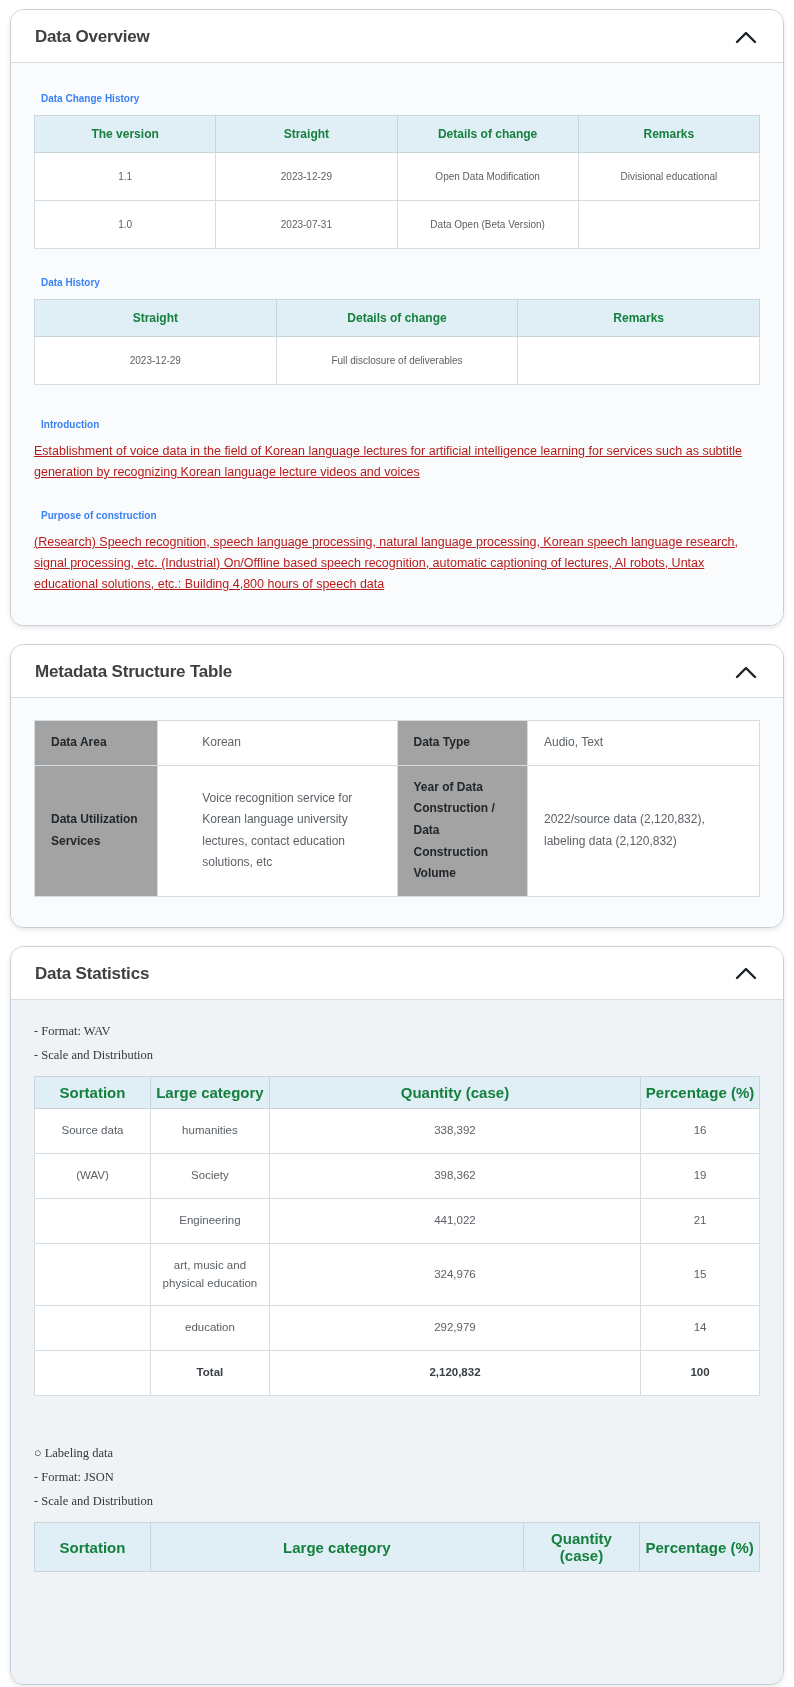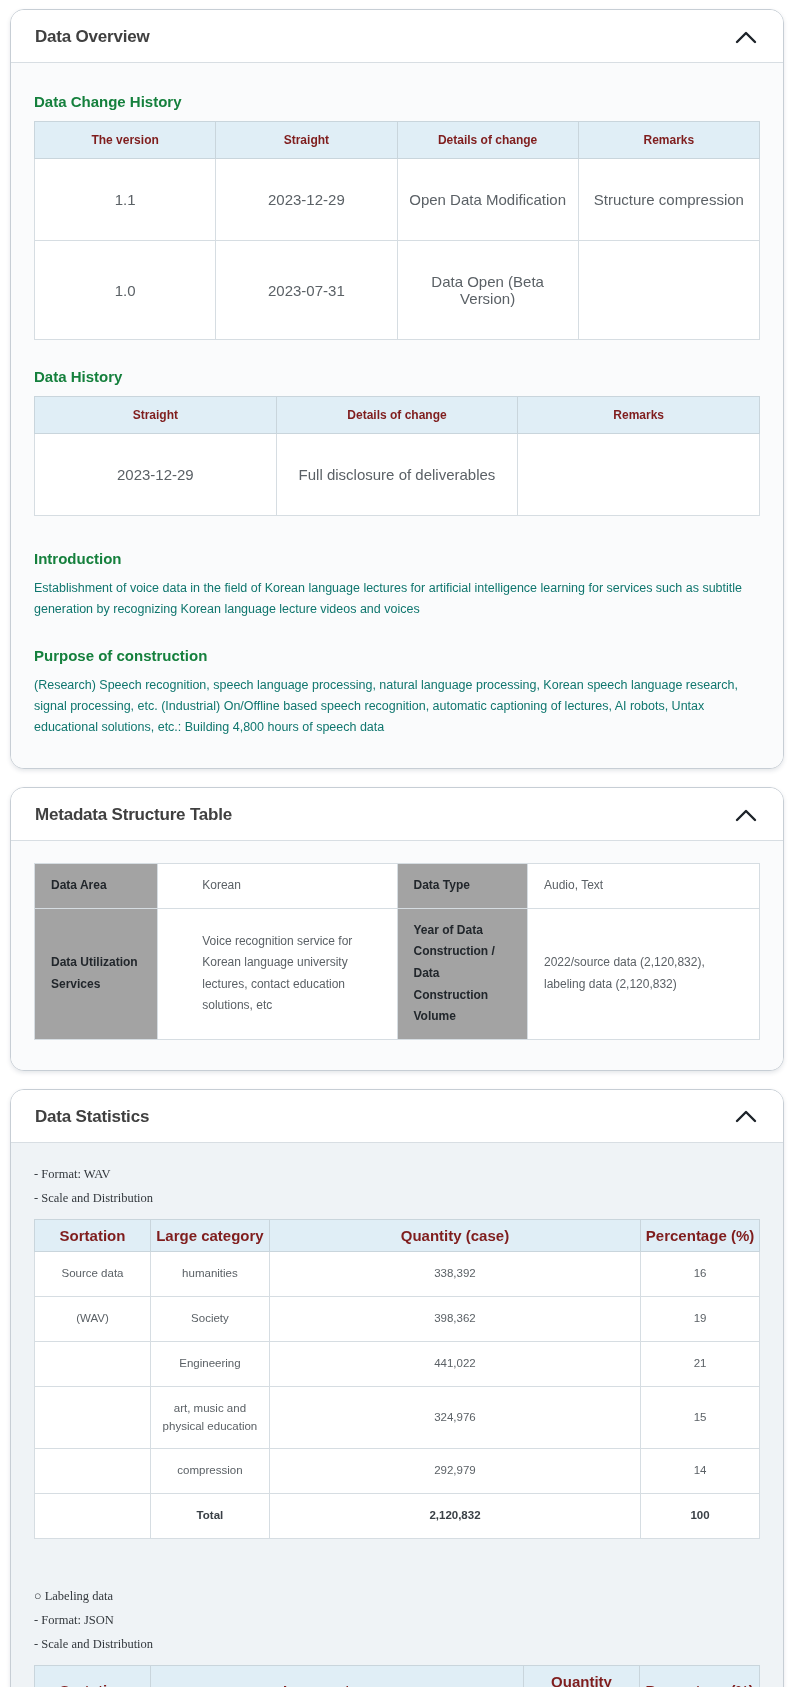--- a/index.html
+++ b/index.html
@@ -30,54 +30,55 @@
     font-size: 17px;
     font-weight: bold;
     color: #404040;
     letter-spacing: -0.2px;
   }
   .chevron { display:inline-flex; align-items:center; }
   .card-body { padding: 10px 23px 30px; background: #fafbfc; }
   #card-statistics .card-body { background: #eff3f6; padding-bottom: 112px; }
 
   .section-heading {
-    font-size: 15px;
+    font-size: 10px;
     font-weight: bold;
-    color: #15803d;
-    margin: 20px 0 11px;
+    color: #3b82f6;
+    margin: 20px 7px 11px;
   }
   .para {
     font-size: 12.5px;
-    color: #0f766e;
+    color: #b91c1c;
     line-height: 1.7;
     margin-top: 4px;
+    text-decoration: underline;
   }
   .mt26 { margin-top: 26px; }
 
   table.tbl {
     width: 100%;
     border-collapse: collapse;
     background: #ffffff;
     border: 1px solid #9daab4;
     table-layout: fixed;
   }
   .tbl th {
     background: #e0eef6;
     font-weight: 600;
-    color: #7f1d1d;
+    color: #15803d;
     border: 1px solid #c9d5dc;
     margin-top: 8px;
   }
   .tbl td {
     border: 1px solid #d6dde2;
     color: #5b6166;
     text-align: center;
   }
   .tbl-change th, .tbl-history th { padding: 11px 8px; font-size: 12px; }
-  .tbl-change td, .tbl-history td { padding: 32px 8px; font-size: 15px; }
+  .tbl-change td, .tbl-history td { padding: 18px 8px; font-size: 10px; }
   .tbl-change th, .tbl-change td { width: 25%; }
   .tbl-history th, .tbl-history td { width: 33.33%; }
 
   .tbl-meta { margin-top: 12px; }
   .tbl-meta td {
     text-align: left;
     padding: 11px 16px;
     font-size: 12px;
     line-height: 1.8;
     vertical-align: middle;
@@ -136,21 +137,21 @@
             <th>Straight</th>
             <th>Details of change</th>
             <th>Remarks</th>
           </tr>
         </thead>
         <tbody>
           <tr>
             <td>1.1</td>
             <td>2023-12-29</td>
             <td>Open Data Modification</td>
-            <td>Structure compression</td>
+            <td>Divisional educational</td>
           </tr>
           <tr>
             <td>1.0</td>
             <td>2023-07-31</td>
             <td>Data Open (Beta Version)</td>
             <td></td>
           </tr>
         </tbody>
       </table>
 
@@ -254,21 +255,21 @@
               <td>21</td>
             </tr>
             <tr>
               <td></td>
               <td>art, music and physical education</td>
               <td>324,976</td>
               <td>15</td>
             </tr>
             <tr>
               <td></td>
-              <td>compression</td>
+              <td>education</td>
               <td>292,979</td>
               <td>14</td>
             </tr>
             <tr class="total-row">
               <td></td>
               <td>Total</td>
               <td>2,120,832</td>
               <td>100</td>
             </tr>
           </tbody>

